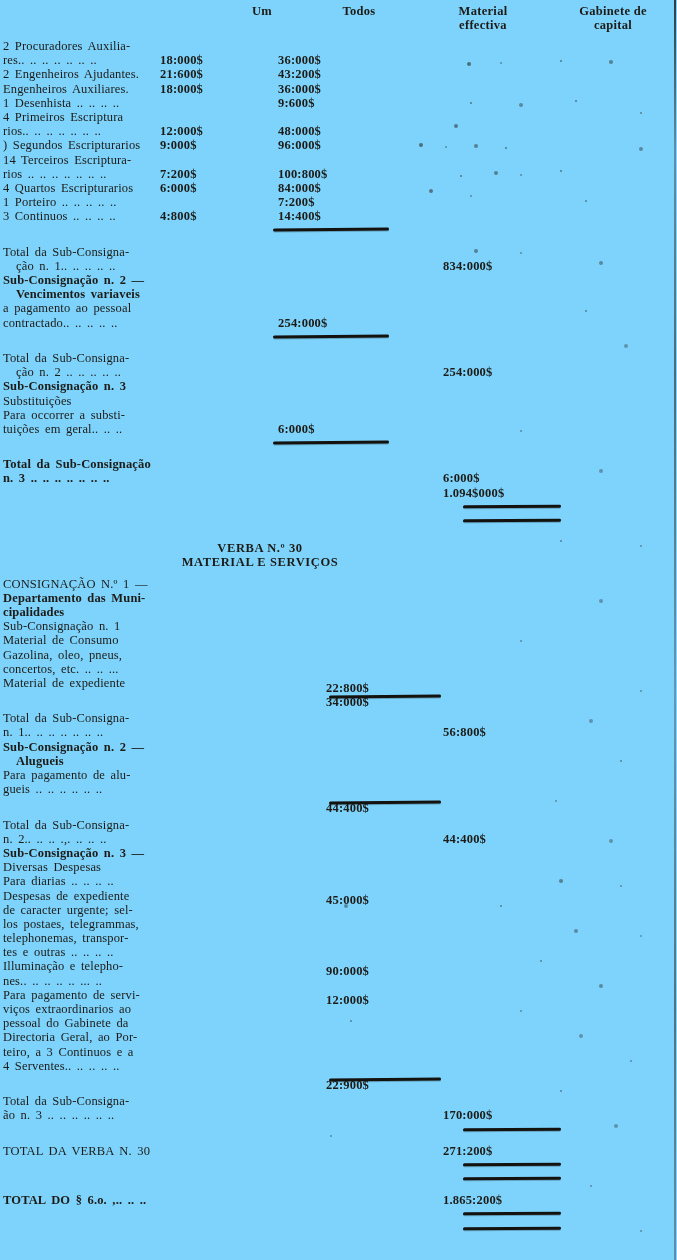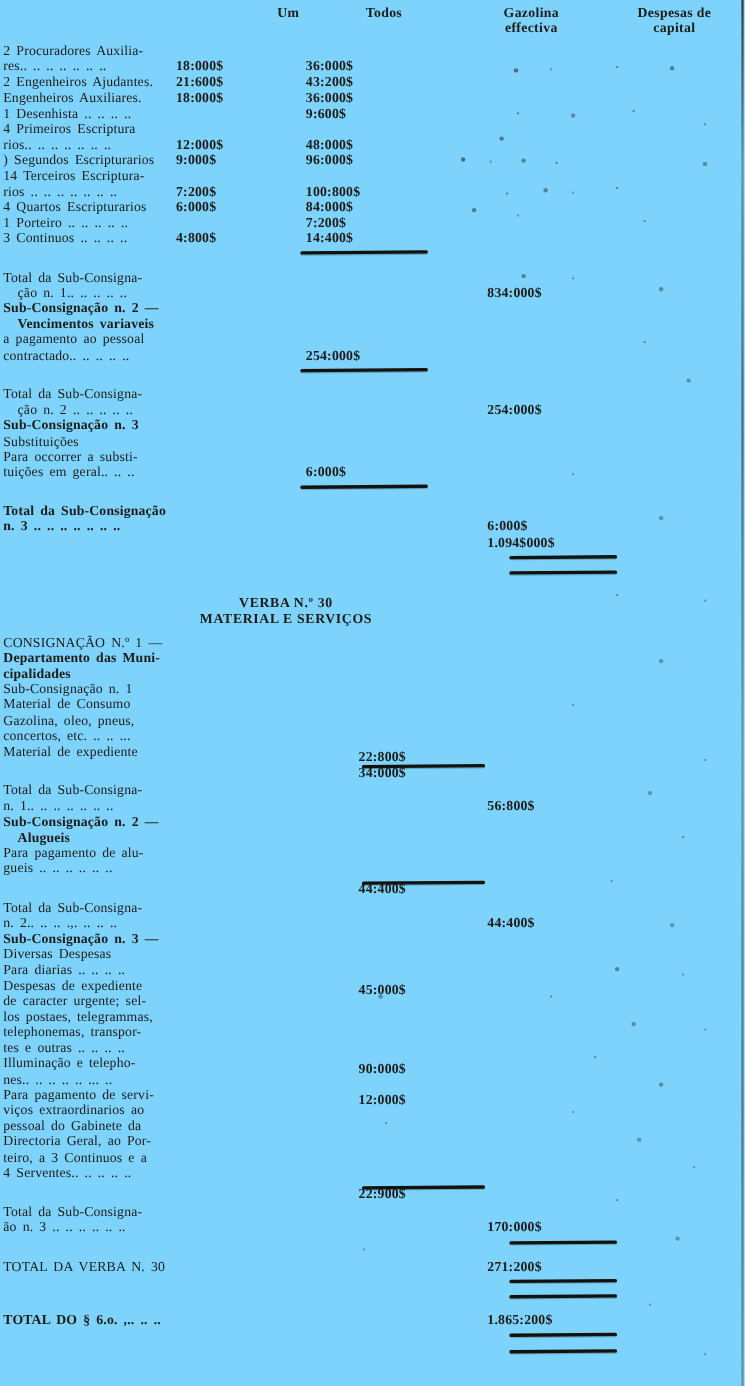--- a/index.html
+++ b/index.html
@@ -6,21 +6,21 @@
   .page{
     position:relative;width:677px;height:1260px;margin:0 auto;
     background:#7dd3fc;overflow:hidden;
     font-family:Liberation Serif, serif;
     color:#1d1b16;
   }
   
   .hdr{position:absolute;top:0;left:0;width:100%;height:38px;font-size:12.5px;font-weight:bold;}
   .hdr .h{position:absolute;text-align:center;letter-spacing:.3px;}
   .h-um{left:232px;width:60px;top:4px;}
-  .h-todos{left:316px;width:66px;top:4px;}
+  .h-todos{left:326px;width:66px;top:4px;}
   .h-eff{left:438px;width:90px;top:4px;line-height:14px;}
   .h-cap{left:568px;width:90px;top:4px;line-height:14px;}
   
   .doc{position:absolute;left:0;top:39px;width:100%;}
   .line{position:relative;height:14.2px;font-size:12.5px;line-height:14.2px;white-space:nowrap;}
   .line.gap{margin-top:7px;}
   .line.hgap{margin-top:13px;padding-left:36px;}
   .lab{position:absolute;left:3px;width:236px;word-spacing:2.2px;letter-spacing:.15px;overflow:visible;}
   .lab.b{font-weight:bold;}
   .lab.ind{left:16px;}
@@ -61,25 +61,25 @@
 </style>
 </head>
 <body>
 
 <div class="page">
 
   <div class="hdr">
     <div class="h h-um">Um</div>
     <div class="h h-todos">Todos</div>
     <div class="h h-eff">
-      <div>Gazolina</div>
+      <div>Material</div>
       <div>effectiva</div>
     </div>
     <div class="h h-cap">
-      <div>Despesas de</div>
+      <div>Gabinete de</div>
       <div>capital</div>
     </div>
   </div>
 
   <div class="doc">
       <div class="line">
         <span class="lab">2  Procuradores  Auxilia-</span>
       </div>
       <div class="line">
         <span class="lab">res..  ..  ..  ..  ..  ..  ..</span>

